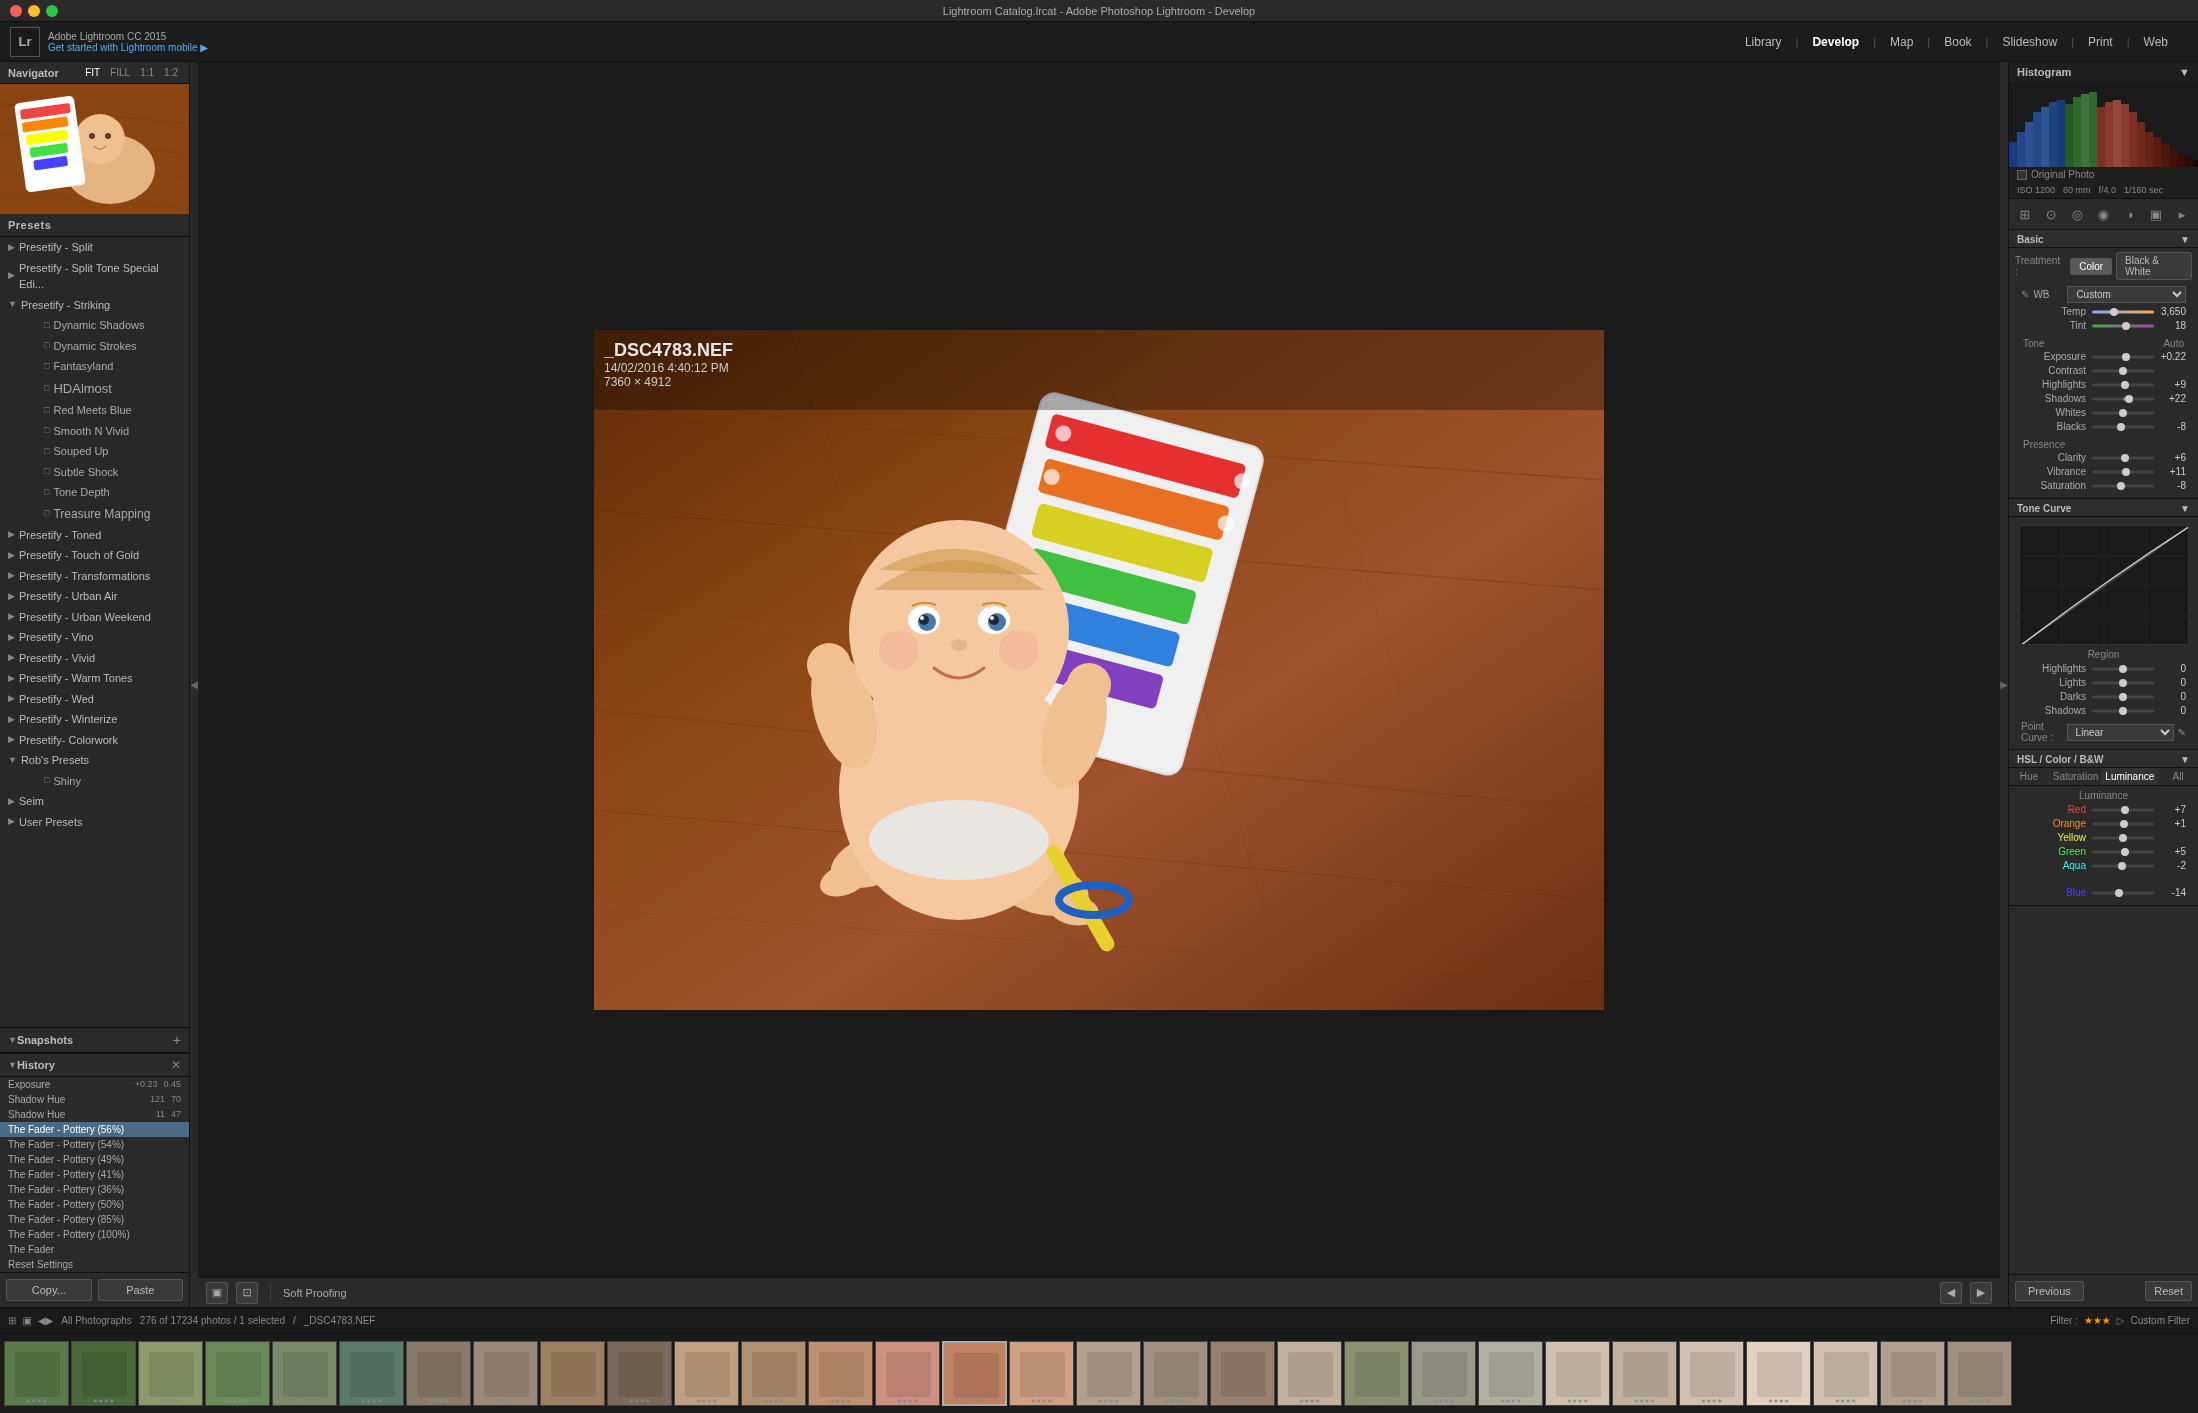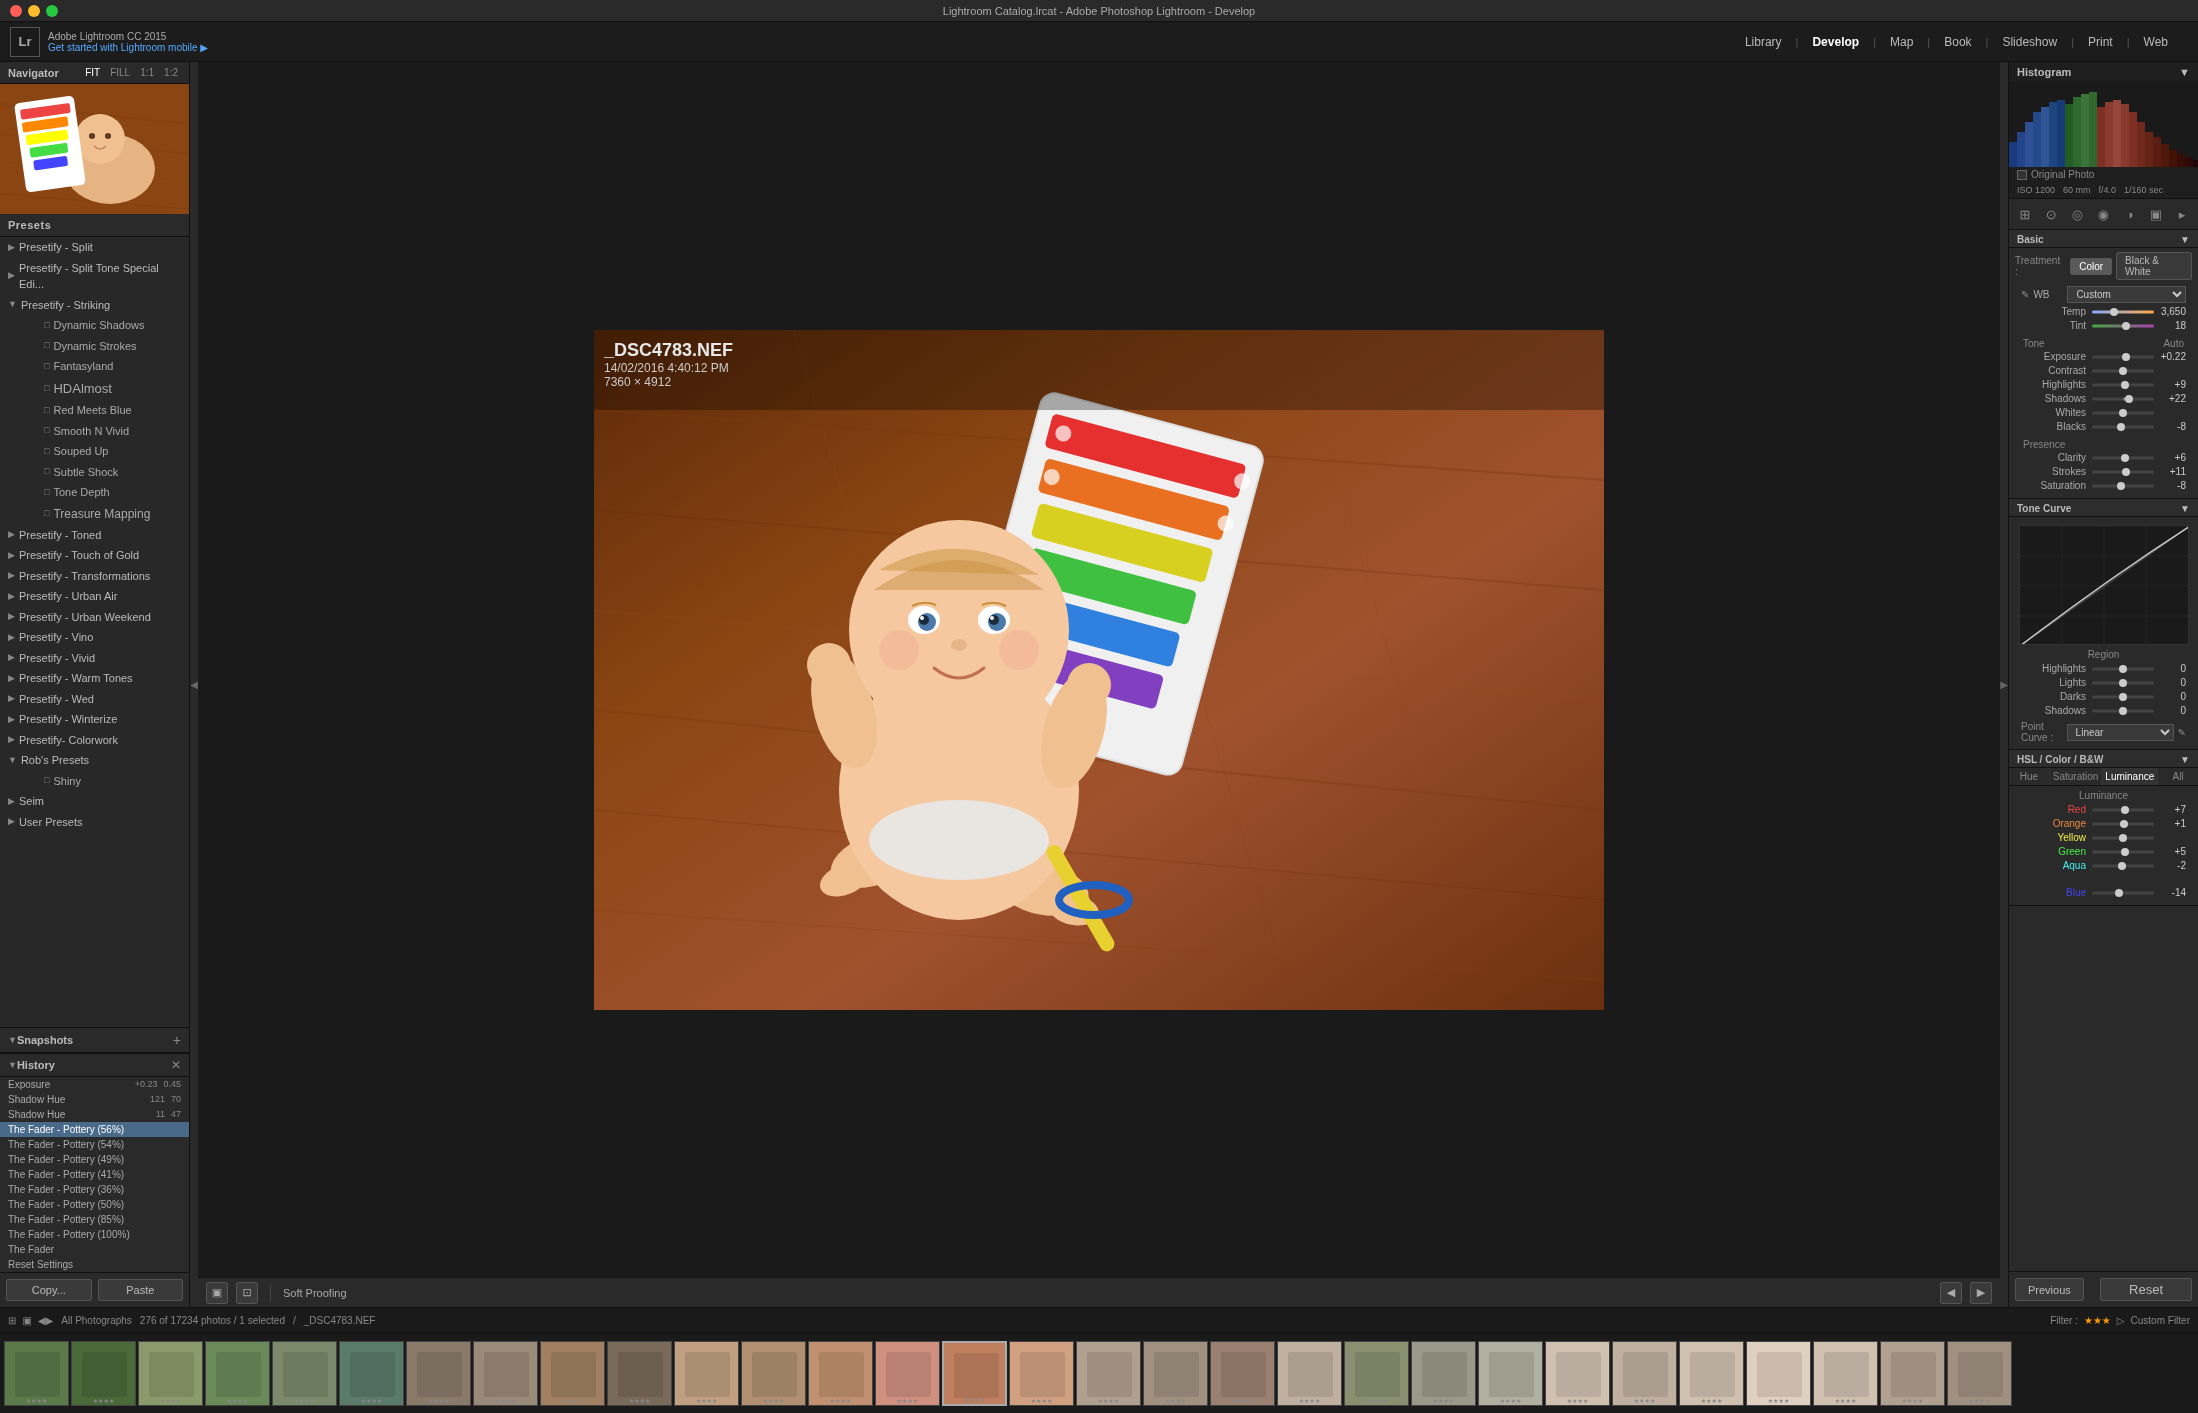--- a/index.html
+++ b/index.html
@@ -429,22 +429,22 @@
       color: #bbb;
       font-size: 11px;
       padding: 3px 12px;
       cursor: pointer;
       border-radius: 2px;
     }
     .reset-btn {
       background: #3a3a3a;
       border: 1px solid #555;
       color: #bbb;
-      font-size: 13px;
-      padding: 3px 28px;
+      font-size: 11px;
+      padding: 3px 8px;
       cursor: pointer;
       border-radius: 2px;
     }
 
     
     .right-bottom-btns {
       display: flex;
       justify-content: space-between;
       padding: 6px;
       border-top: 1px solid #111;
@@ -1141,21 +1141,21 @@
           <span class="adjust-label">Clarity</span>
           <div class="adjust-slider-container">
             <div class="slider-track"></div>
             <div class="slider-fill" style="left: 50%; width: 3%;"></div>
             <div class="slider-handle" style="left: 53%;"></div>
           </div>
           <span class="adjust-value">+6</span>
         </div>
 
         <div class="adjust-row" style="padding: 0 6px;">
-          <span class="adjust-label">Strokes</span>
+          <span class="adjust-label">Vibrance</span>
           <div class="adjust-slider-container">
             <div class="slider-track"></div>
             <div class="slider-fill" style="left: 50%; width: 5%;"></div>
             <div class="slider-handle" style="left: 55%;"></div>
           </div>
           <span class="adjust-value">+11</span>
         </div>
 
         <div class="adjust-row" style="padding: 0 6px;">
           <span class="adjust-label">Saturation</span>

